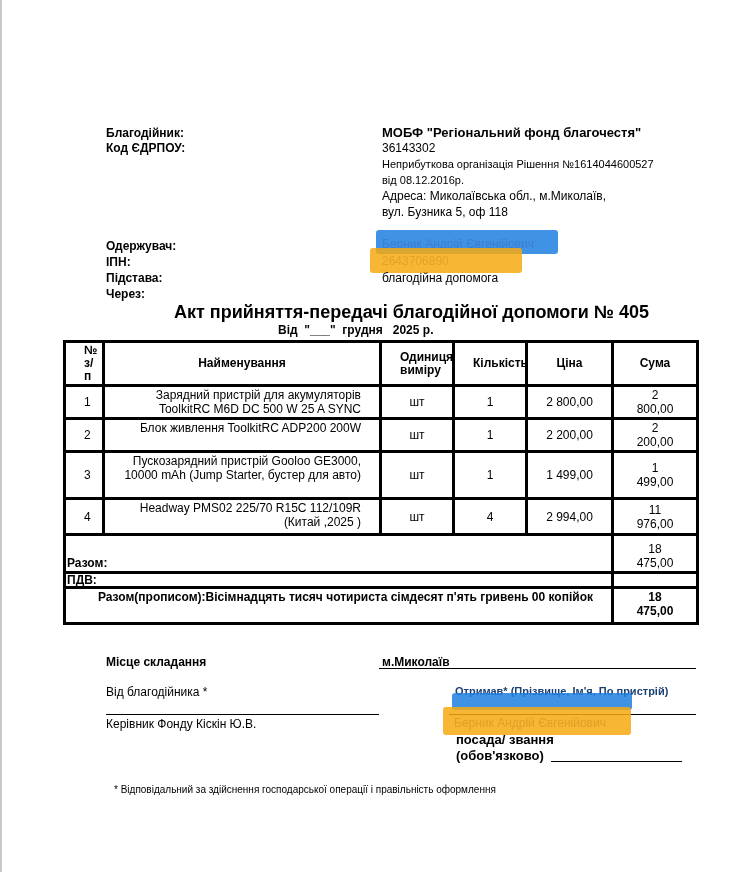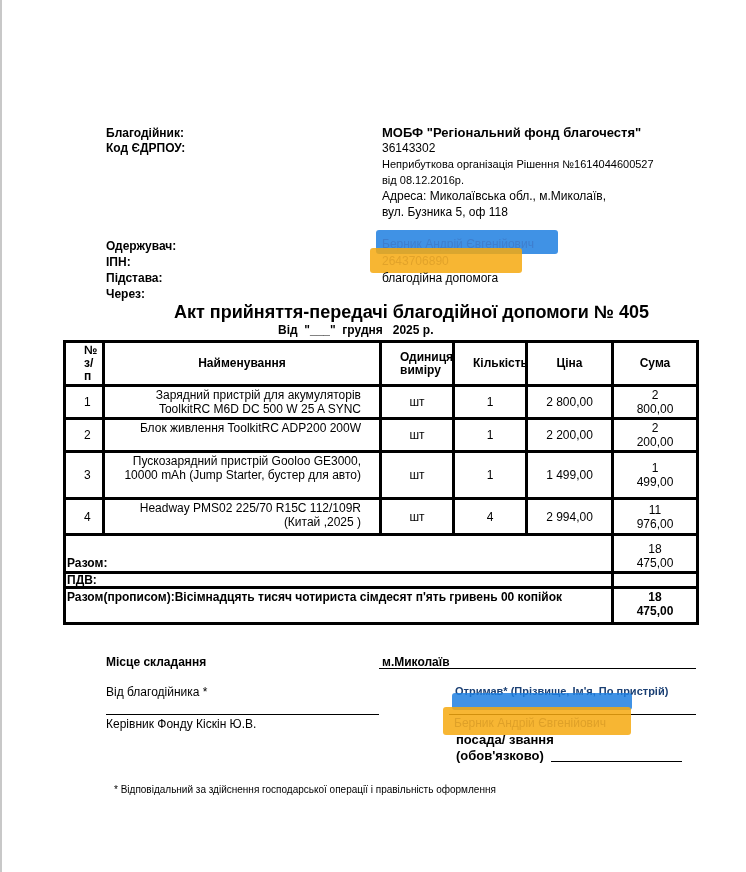--- a/index.html
+++ b/index.html
@@ -112,21 +112,21 @@
   </tr>
   <tr style="height:34px;">
     <td colspan="5" style="vertical-align:bottom; font-weight:bold; padding-left:1px; border-right:3px solid #000;">Разом:</td>
     <td class="c" style="vertical-align:top; padding-top:6px;">18 475,00</td>
   </tr>
   <tr style="height:13px;">
     <td colspan="5" style="font-weight:bold; padding:0 1px; line-height:12px;">ПДВ:</td>
     <td class="c" style="padding:0;"></td>
   </tr>
   <tr style="height:32px;">
-    <td colspan="5" style="vertical-align:top; font-weight:bold; padding-left:1px;">Разом(прописом):Вісімнадцять тисяч чотириста сімдесят п'ять гривень 00 копійок</td>
+    <td colspan="5" style="vertical-align:top; font-weight:bold; padding-left:1px;text-align:right;">Разом(прописом):Вісімнадцять тисяч чотириста сімдесят п'ять гривень 00 копійок</td>
     <td class="c b" style="vertical-align:bottom; padding-bottom:4px;">18 475,00</td>
   </tr>
 </tbody>
   </table>
 
 <div class="abs lbl" style="left:104px; top:655px;text-align:right;">Місце складання</div>
 <div class="abs lbl" style="left:380px; top:655px;">м.Миколаїв</div>
 <div class="line" style="left:377px; top:668px; width:317px;"></div>
 
 <div class="abs val" style="left:104px; top:685px;">Від благодійника *</div>

